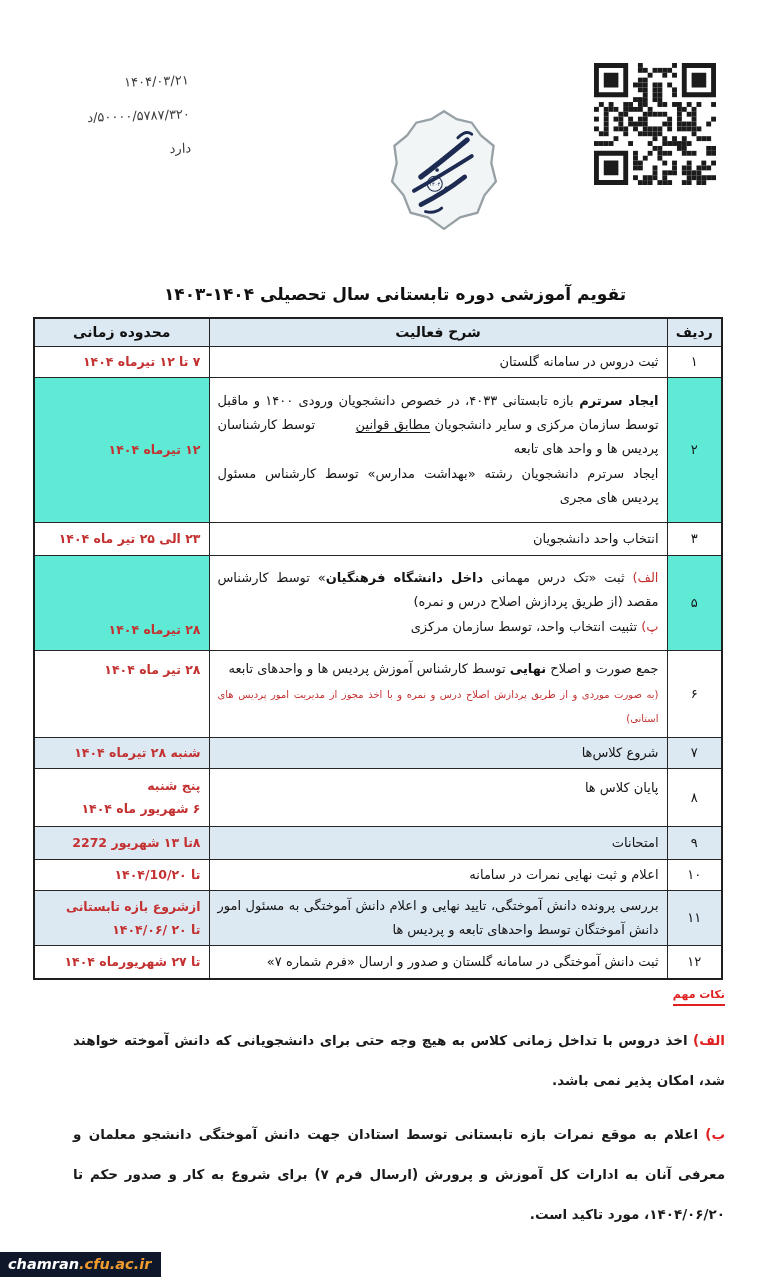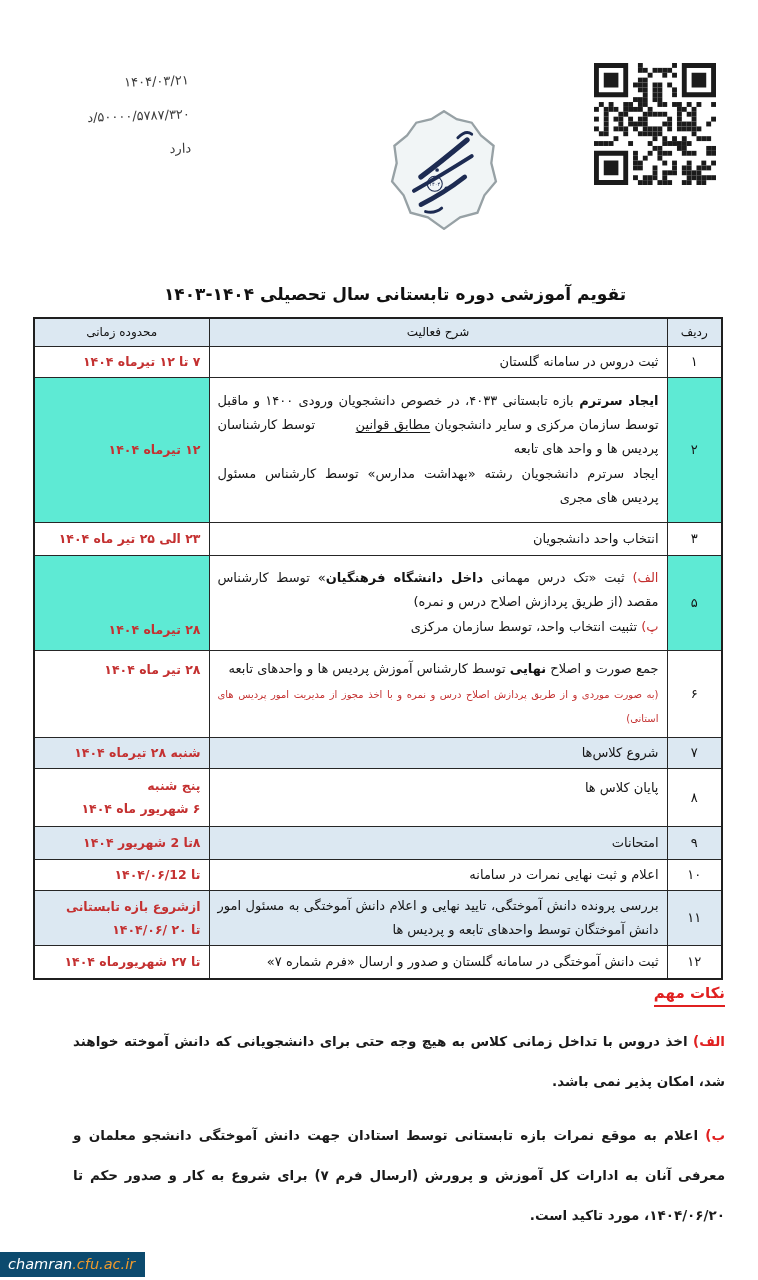--- a/index.html
+++ b/index.html
@@ -26,21 +26,21 @@
   }
   
   table.cal{
     position:absolute; top:317px; right:35px; width:688px;
     border-collapse:collapse; table-layout:fixed;
   }
   table.cal th, table.cal td{border:1.5px solid #262626; padding:2px 8px;}
   table.cal{border:2px solid #1f1f1f;}
   col.w-num{width:55px;} col.w-act{width:458px;} col.w-time{width:175px;}
   thead tr{height:28px;}
-  thead th{background:#dce8f2; font-size:12px; font-weight:400; color:#111; text-align:center;}
+  thead th{background:#dce8f2; font-size:14px; font-weight:700; color:#111; text-align:center;}
   tbody tr:nth-child(1){height:27px;}
   tbody tr:nth-child(2){height:145px;}
   tbody tr:nth-child(3){height:33px;}
   tbody tr:nth-child(4){height:95px;}
   tbody tr:nth-child(5){height:87px;}
   tbody tr:nth-child(6){height:28px;}
   tbody tr:nth-child(7){height:58px;}
   tbody tr:nth-child(8){height:33px;}
   tbody tr:nth-child(9){height:29px;}
   tbody tr:nth-child(10){height:48px;margin-top:10px;}
@@ -58,35 +58,35 @@
   td.c-time.vtop{vertical-align:top; padding-top:7px;}
   tr.shade-full td{background:#dce8f2;}
   tr.shade-sides td.c-num, tr.shade-sides td.c-time{background:#5eead4;}
   .cal .b{font-weight:700;}
   .cal .u{text-decoration:underline; text-underline-offset:3px;margin-left:36px;}
   .cal .r{color:#c43131;}
   .cal .sm{font-size:10px; line-height:18px;}
   
   .notes{position:absolute; top:983px; right:33px; width:652px;}
   .notes-title{
-    display:inline-block; color:#e02020; font-weight:700; font-size:15px;
+    display:inline-block; color:#e02020; font-weight:700; font-size:11px;
     border-bottom:2px solid #e02020; padding-bottom:3px; margin-bottom:14px;
   }
   .note{
     margin:0 0 14px 0; font-size:13.5px; font-weight:700; color:#1a1a1a;
     line-height:40px; text-align:justify; text-align-last:right;
   }
   .note .r{color:#e02020;}
   .note .b{font-weight:800;}
   .note .u{text-underline-offset:4px;}
   
   .footer-badge{
     position:absolute; left:0; top:1252px; height:19px;
-    background:#0c4a6e; padding:3px 10px 3px 8px;
-    font-style:italic; font-weight:400; font-size:14.5px; direction:ltr; line-height:19px;
+    background:#0f172a; padding:3px 10px 3px 8px;
+    font-style:italic; font-weight:700; font-size:14.5px; direction:ltr; line-height:19px;
   }
   .site-a{color:#ffffff;}
   .site-b{color:#ef9b2d;}
 </style>
 </head>
 <body>
 
 <div class="page">
 
   <div class="letterhead">
@@ -410,30 +410,30 @@
             <div>پنج شنبه</div>
             <div>۶ شهریور ماه ۱۴۰۴</div>
           </td>
         </tr>
         <tr class="shade-full">
           <td class="c-num">۹</td>
           <td class="c-act">
             <div class="p"><span>امتحانات</span></div>
           </td>
           <td class="c-time">
-            <div>۸تا 2 شهریور ۱۴۰۴</div>
+            <div>۸تا ۱۳ شهریور 2272</div>
           </td>
         </tr>
         <tr class="shade-none">
           <td class="c-num">۱۰</td>
           <td class="c-act">
             <div class="p"><span>اعلام و ثبت نهایی نمرات در سامانه</span></div>
           </td>
           <td class="c-time">
-            <div>تا ۱۴۰۴/۰۶/12</div>
+            <div>تا ۱۴۰۴/10/۲۰</div>
           </td>
         </tr>
         <tr class="shade-full">
           <td class="c-num">۱۱</td>
           <td class="c-act">
             <div class="p just"><span>بررسی پرونده دانش آموختگی، تایید نهایی و اعلام دانش آموختگی به مسئول امور دانش آموختگان توسط واحدهای تابعه و پردیس ها</span></div>
           </td>
           <td class="c-time">
             <div>ازشروع بازه تابستانی</div>
             <div>تا ۲۰ /۱۴۰۴/۰۶</div>

